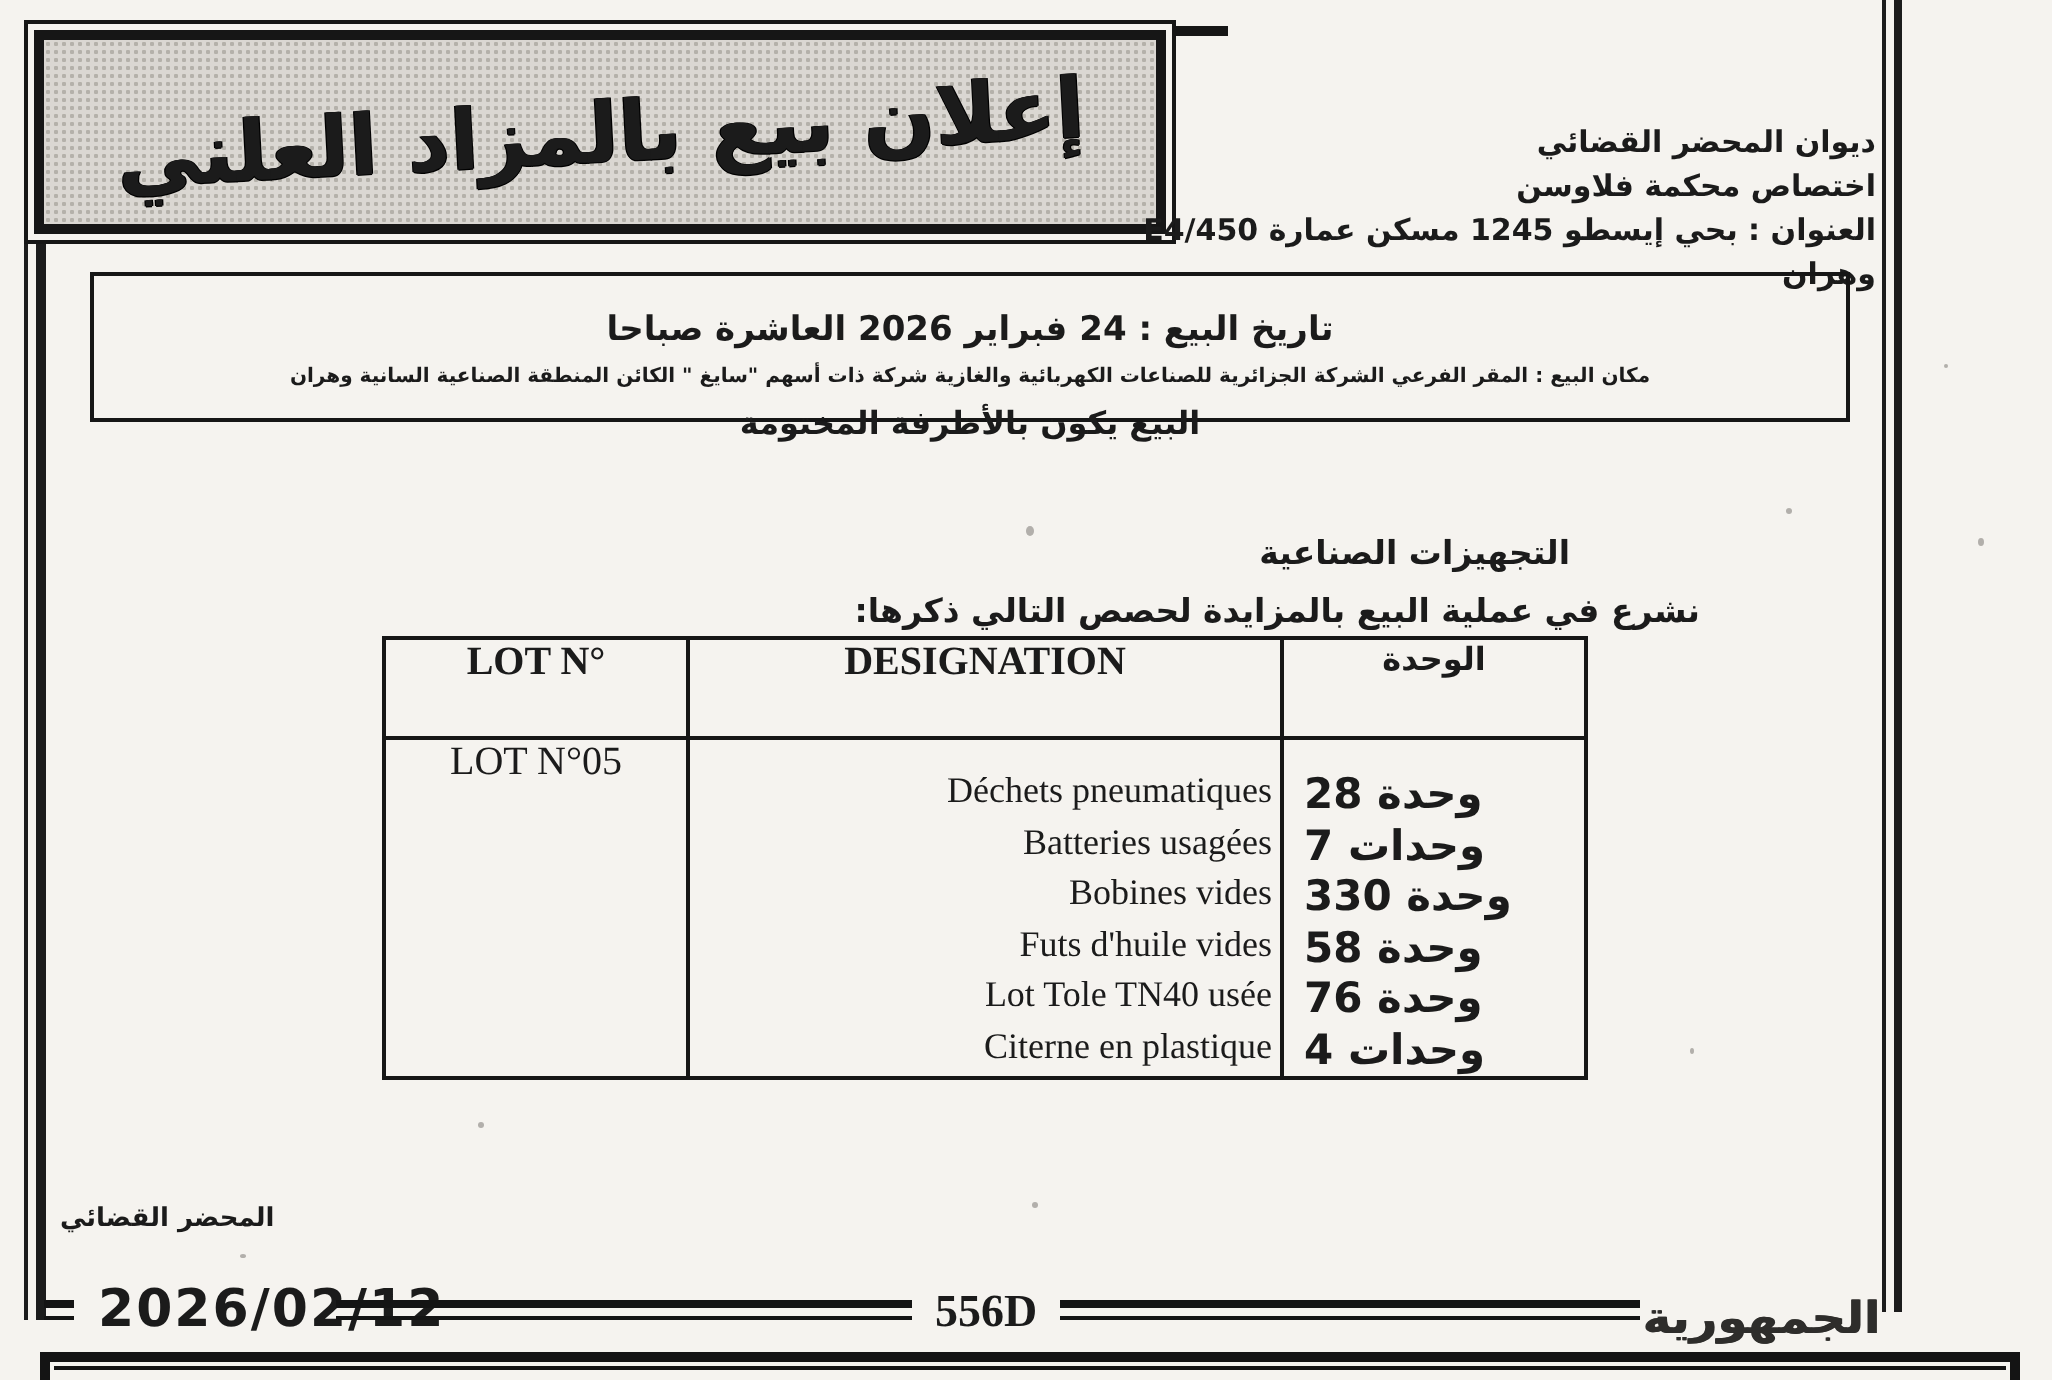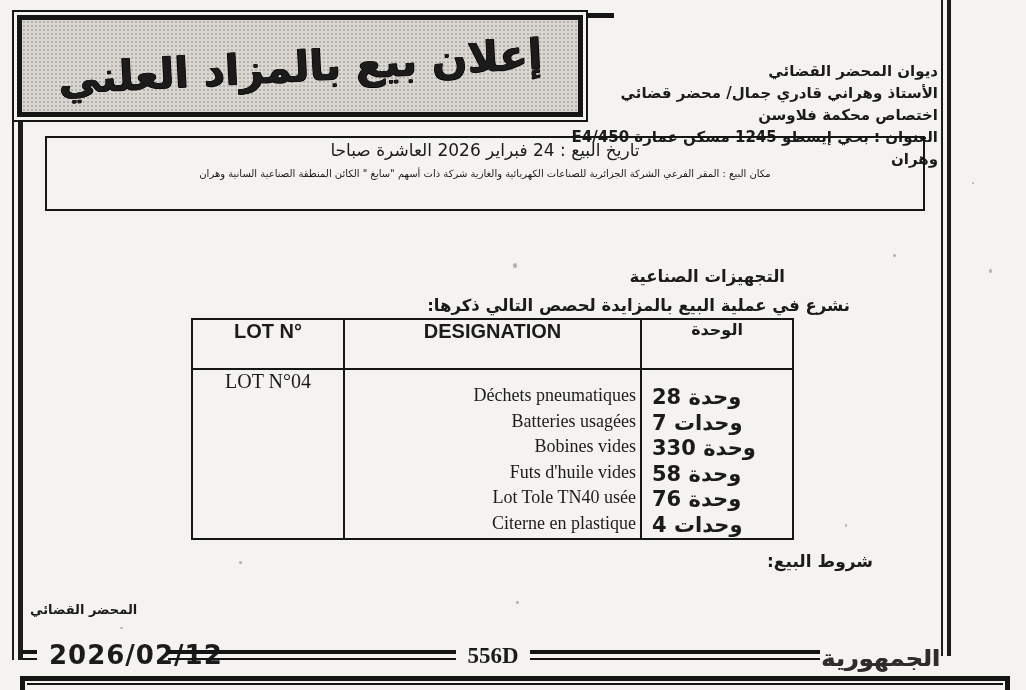--- a/index.html
+++ b/index.html
@@ -32,37 +32,37 @@
     white-space:nowrap; direction:rtl;
   }
   .title-overshoot { position:absolute; left:588px; top:13px; width:26px; height:5px; background:#161616; }
   
   .office-header { position:absolute; left:556px; top:24px; width:382px;
                    direction:rtl; text-align:right;
                    font-weight:bold; font-size:15px; line-height:22px;margin-top:36px; }
   
   .sale-box { position:absolute; left:45px; top:136px; width:880px; height:75px;
               border:2px solid #161616; direction:rtl; text-align:center;
-              padding-top:0; font-weight:normal; }
+              padding-top:15px; font-weight:bold; }
   .sale-line1 { font-size:17px; line-height:24px; }
   .sale-line2 { font-size:10px; line-height:23px; }
   .sale-line3 { font-size:16px; line-height:23px; }
   
   .intro { position:absolute; left:20px; top:227px; width:918px;
            direction:rtl; text-align:right; font-weight:bold;
            font-size:16.5px; line-height:25px; }
   .intro-l1 { padding-right:28px; }
   .intro-l2 { padding-right:153px;margin-top:37px; }
   .intro-l3 { padding-right:88px; margin-top:4px; }
   
   table.lots { position:absolute; left:191px; top:318px; width:601px;
                border-collapse:collapse; table-layout:fixed; background:#f5f3ef; }
   table.lots th, table.lots td { border:2px solid #161616; vertical-align:top; }
   .col-lot { width:152px; } .col-des { width:297px; } .col-unit { width:152px; }
-  th.h-lat { font-family:Liberation Sans, sans-serif; font-size:20px; font-weight:bold;
+  th.h-lat { font-family:Liberation Serif, serif; font-size:20px; font-weight:bold;
              height:50px; text-align:center; vertical-align:middle; }
   th.h-ar  { font-size:16px; font-weight:bold; height:50px; text-align:center; vertical-align:middle; direction:rtl; }
   td.lot-cell { text-align:center; vertical-align:middle;
                 font-family:"Liberation Serif", serif; font-size:20px; height:164px; }
   td.des-cell { padding:13px 4px 0 12px; }
   td.des-cell div { font-family:"Liberation Serif", serif; font-size:18px; line-height:25.5px;text-align:right; }
   td.unit-cell { padding:15px 4px 0 10px; direction:ltr; text-align:left; }
   td.unit-cell div { font-size:21px; line-height:25.5px; font-weight:bold; }
   
   .cond-heading { position:absolute; left:20px; top:551px; width:853px;
@@ -101,70 +101,69 @@
 
   <div class="title-box">
     <div class="title-box-inner">
       <div class="main-title">إعلان بيع بالمزاد العلني</div>
     </div>
   </div>
   <div class="title-overshoot"></div>
 
   <div class="office-header">
     <div>ديوان المحضر القضائي</div>
-    <div>الأستاذ وهراني قادري جمال/ محضر قضائي</div>
     <div>اختصاص محكمة فلاوسن</div>
     <div>العنوان : بحي إيسطو 1245 مسكن عمارة E4/450 وهران</div>
   </div>
 
   <div class="sale-box">
     <div class="sale-line1">تاريخ البيع : 24 فبراير 2026 العاشرة صباحا</div>
     <div class="sale-line2">مكان البيع : المقر الفرعي الشركة الجزائرية للصناعات الكهربائية والغازية شركة ذات أسهم "سايغ " الكائن المنطقة الصناعية السانية وهران</div>
+    <div class="sale-line3">البيع يكون بالأظرفة المختومة</div>
   </div>
 
   <div class="intro">
     <div class="intro-l2">التجهيزات الصناعية</div>
     <div class="intro-l3">نشرع في عملية البيع بالمزايدة لحصص التالي ذكرها:</div>
   </div>
 
   <table class="lots">
     <colgroup>
         <col class="col-lot">
         <col class="col-des">
         <col class="col-unit">
       </colgroup>
     <tbody>
         <tr>
       <th class="h-lat">LOT N°</th>
       <th class="h-lat">DESIGNATION</th>
       <th class="h-ar">الوحدة</th>
     </tr>
     <tr>
-      <td class="lot-cell">LOT N°04</td>
+      <td class="lot-cell">LOT N°05</td>
       <td class="des-cell">
         <div>Déchets pneumatiques</div>
         <div>Batteries usagées</div>
         <div>Bobines vides</div>
         <div>Futs d'huile vides</div>
         <div>Lot Tole TN40 usée</div>
         <div>Citerne en plastique</div>
       </td>
       <td class="unit-cell">
         <div>28 وحدة</div>
         <div>7 وحدات</div>
         <div>330 وحدة</div>
         <div>58 وحدة</div>
         <div>76 وحدة</div>
         <div>4 وحدات</div>
       </td>
     </tr>
   </tbody>
     </table>
 
-  <div class="cond-heading">شروط البيع:</div>
   <div class="cond-sign">المحضر القضائي</div>
 
   <div class="rule rule-stub"></div>
   <div class="foot-date">2026/02/12</div>
   <div class="rule rule-a"></div>
   <div class="foot-ref">556D</div>
   <div class="rule rule-b"></div>
   <div class="foot-logo">الجمهورية</div>
 
   <div class="next-box">

